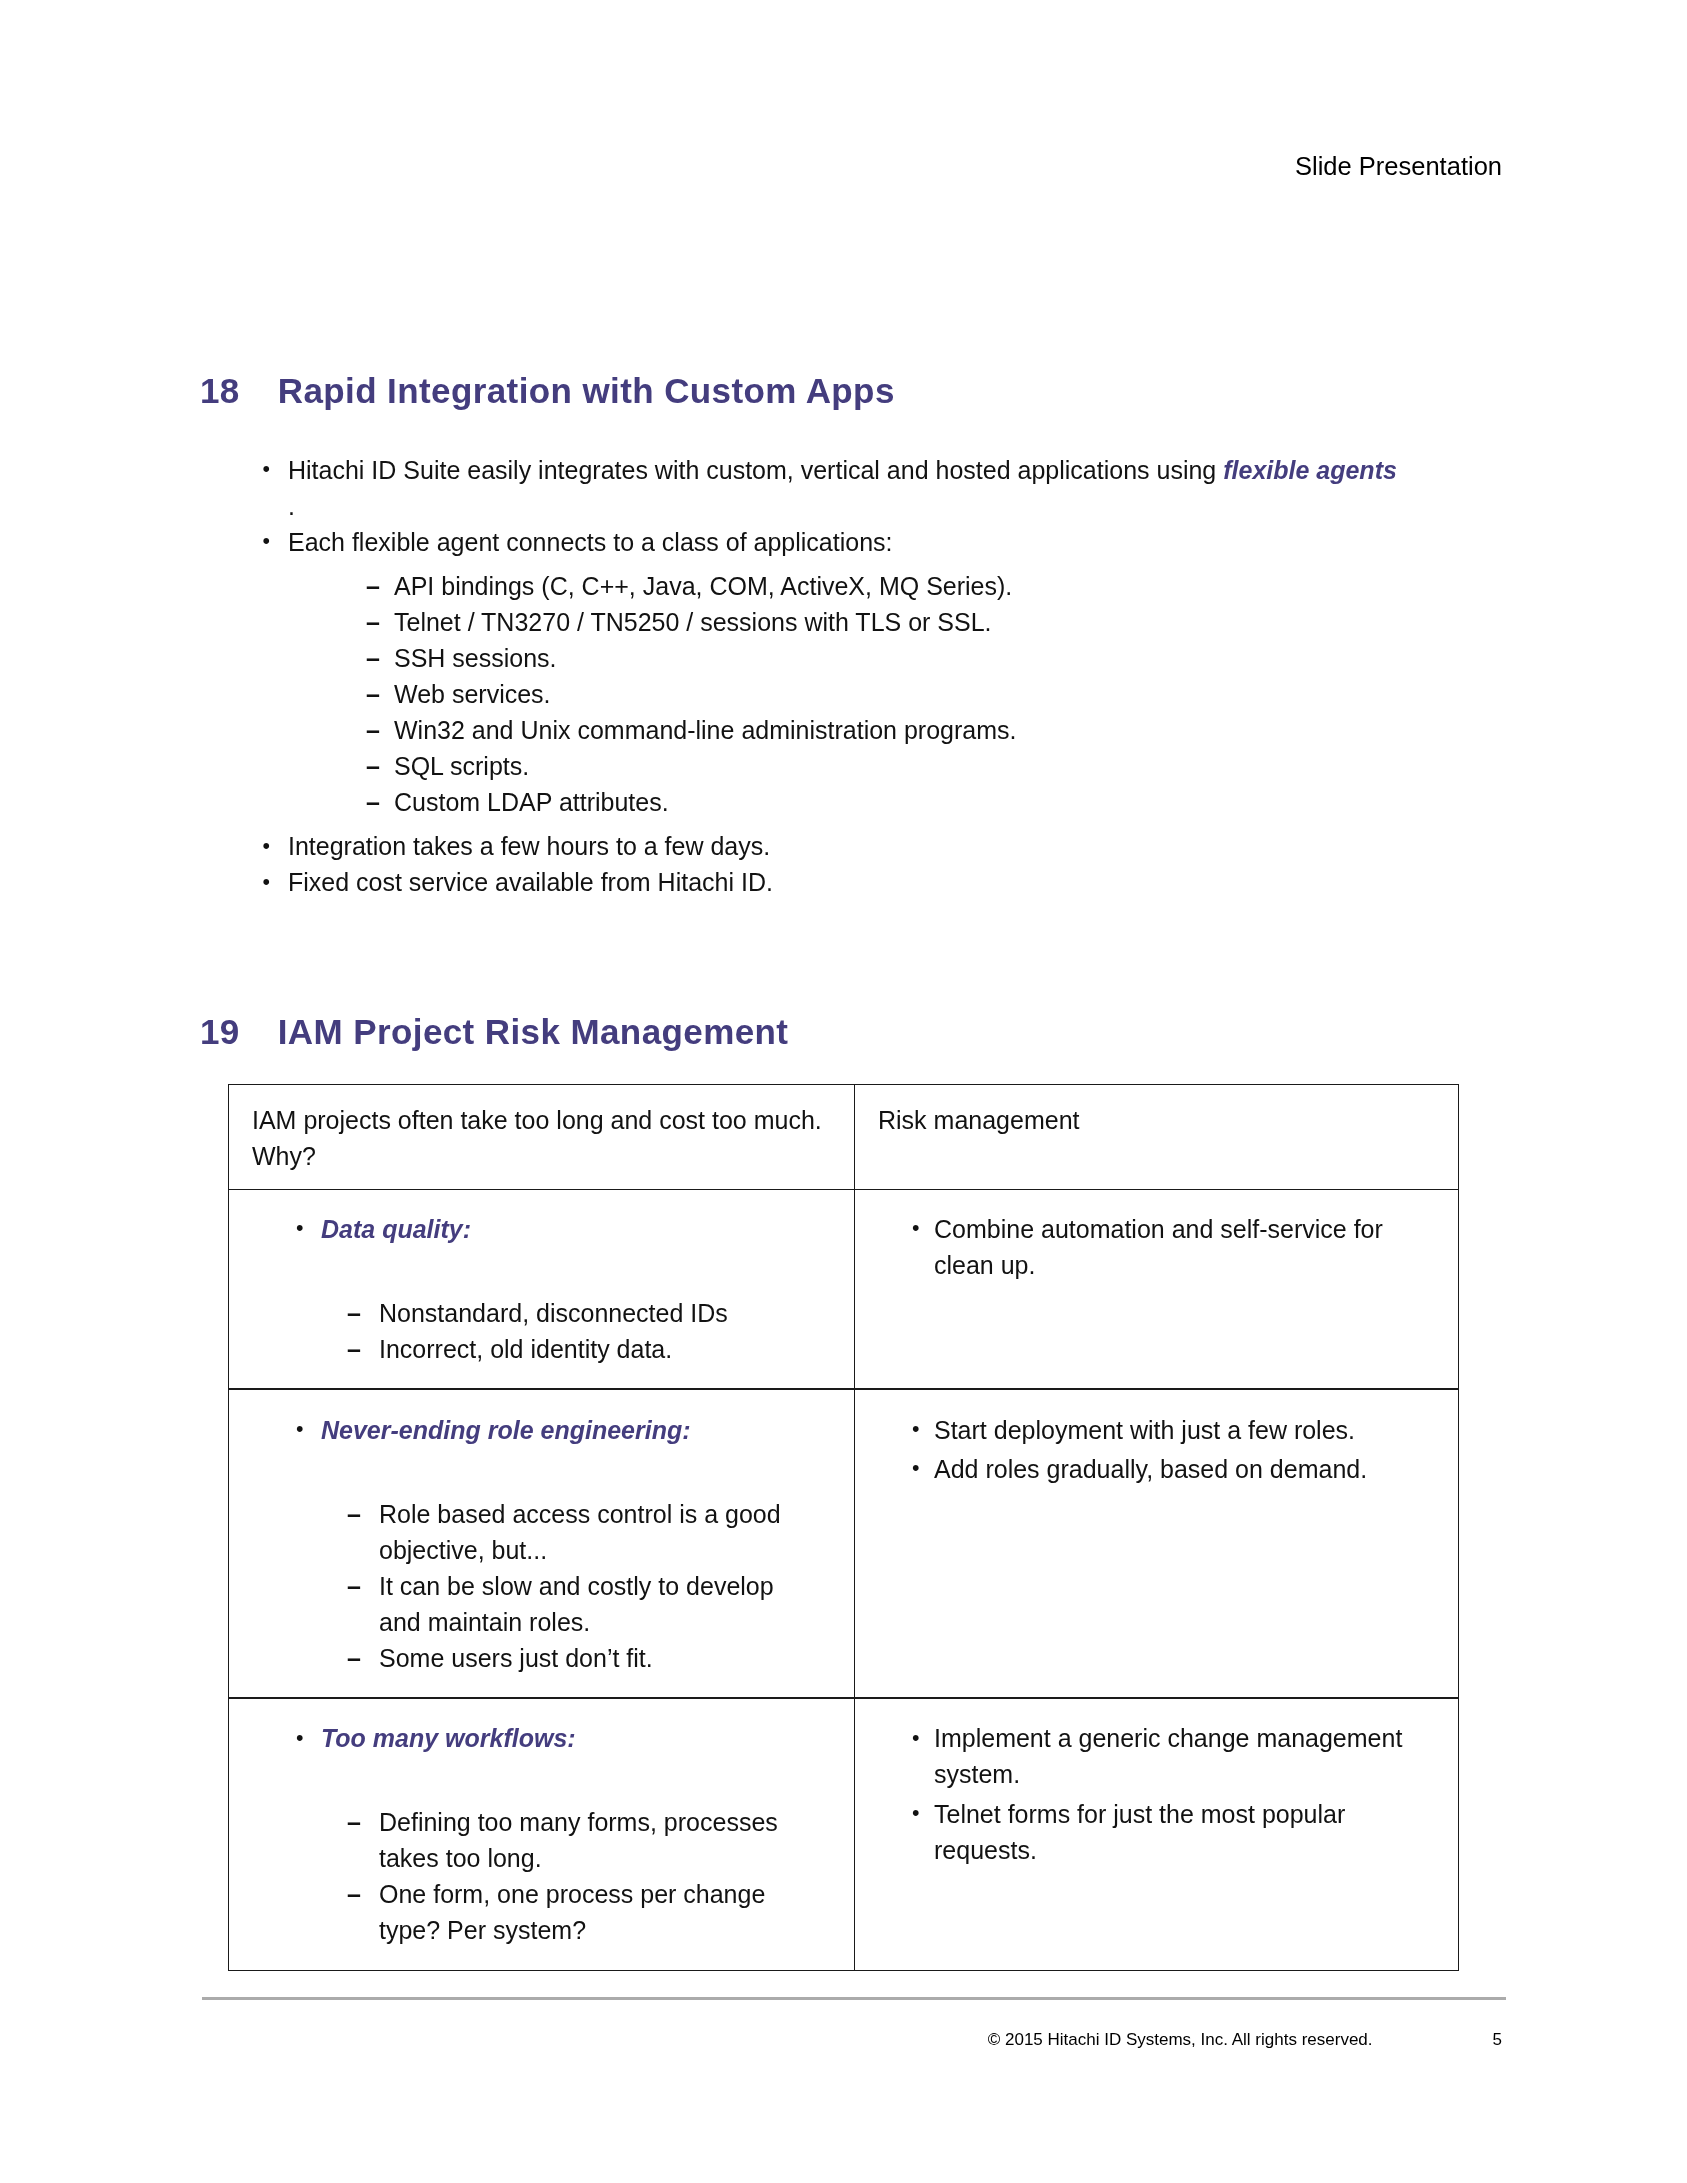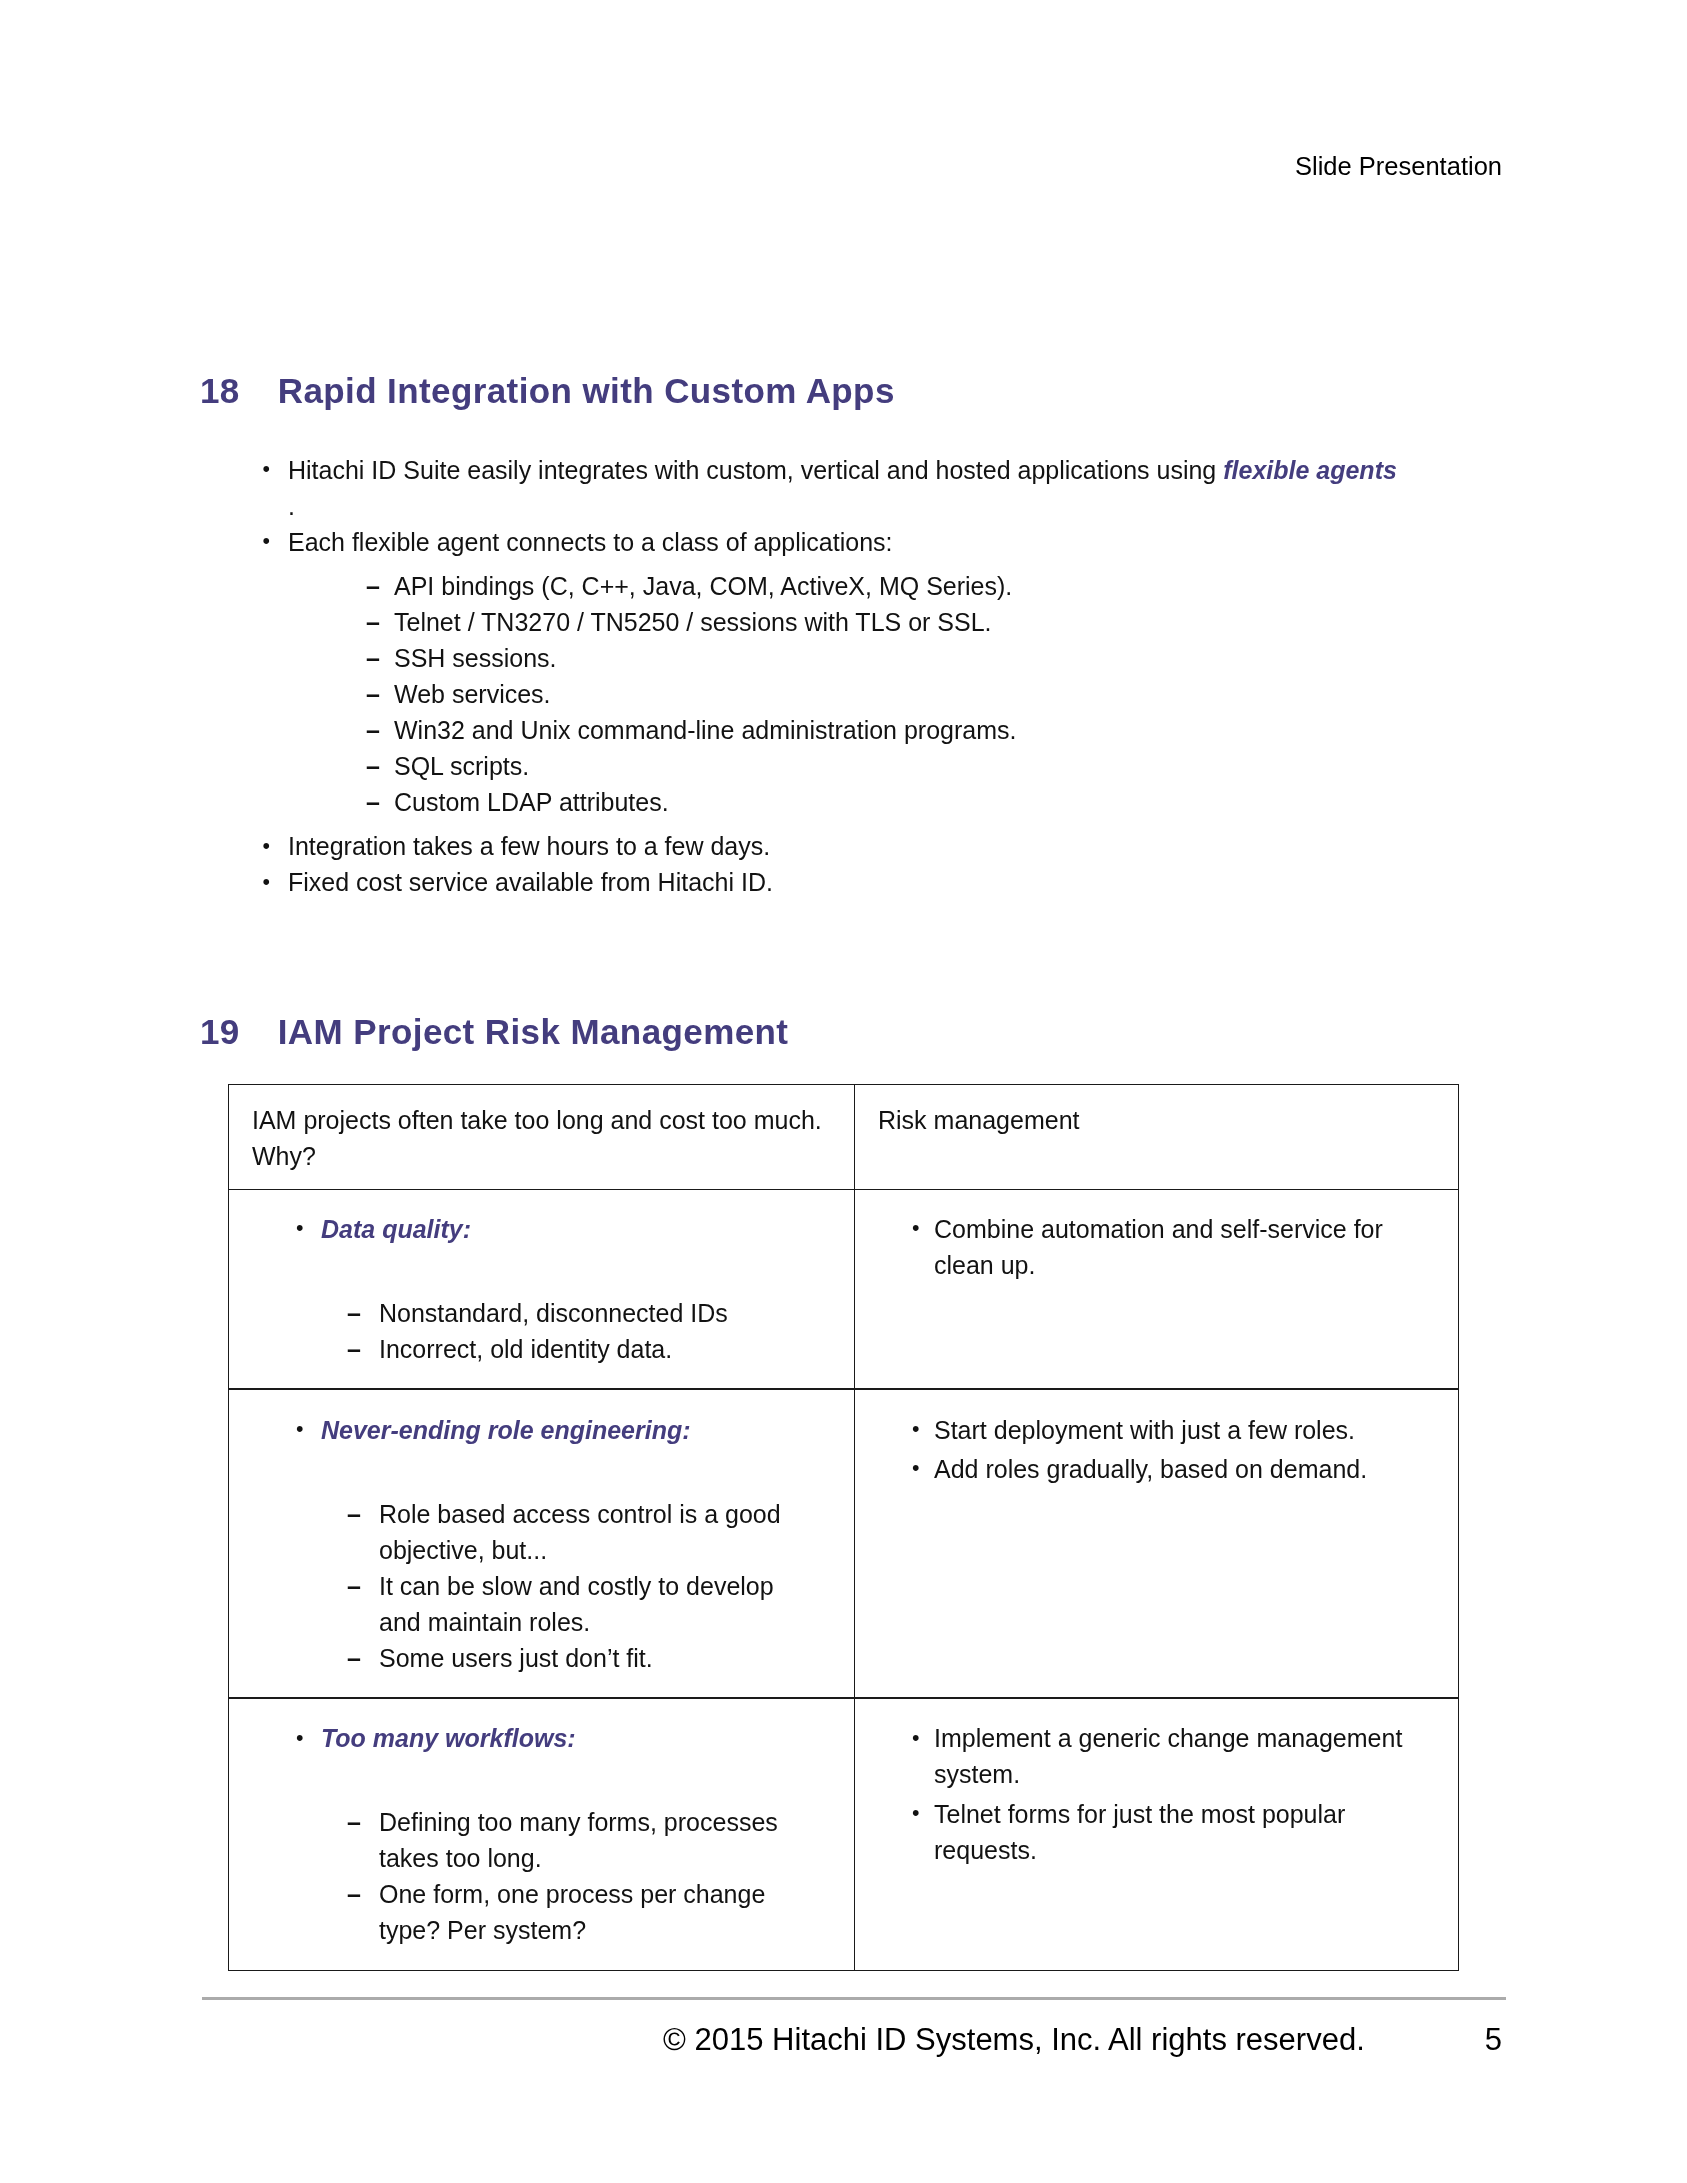--- a/index.html
+++ b/index.html
@@ -82,21 +82,21 @@
   }
 
   
   .footer-rule{
     position:absolute;top:1997px;left:202px;width:1304px;height:2.5px;
     background:var(--rule);
   }
   .footer-line{
     position:absolute;top:2023px;right:185px;
     display:flex;align-items:baseline;gap:120px;
-    font-size:31px;line-height:33px;color:#000;margin-left:44px;
+    font-size:17px;line-height:33px;color:#000;margin-left:44px;
   }
 </style>
 </head>
 <body>
 
 <div class="page">
 
   <div class="page-header">
     <span>Slide Presentation</span>
   </div>

